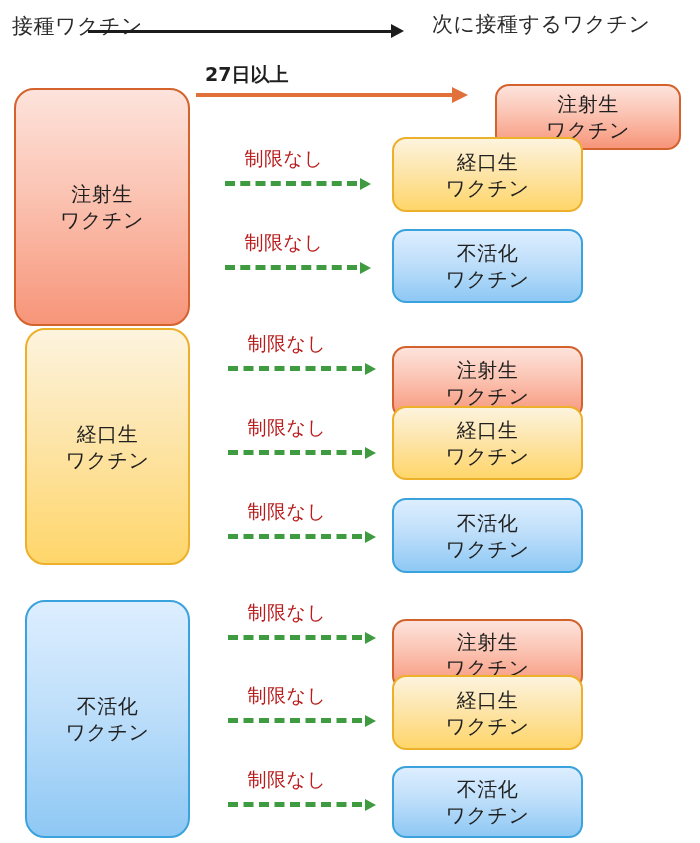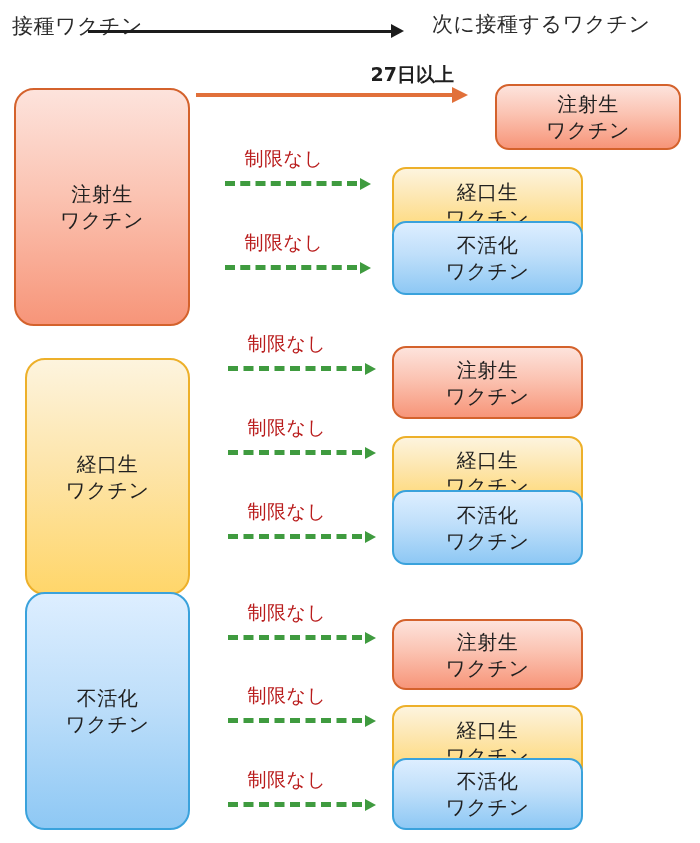--- a/index.html
+++ b/index.html
@@ -63,24 +63,24 @@
     position: absolute;
     left: 452px;
     top: 87px;
     width: 0; height: 0;
     border-top: 8px solid transparent;
     border-bottom: 8px solid transparent;
     border-left: 16px solid #e1703a;
   }
   .arrow-caption-27 {
     position: absolute;
-    left: 196px;
+    left: 205px;
     top: 62px;
     width: 258px;
-    text-align: right;
+    text-align: left;
     font-size: 19px;
     font-weight: bold;
     color: #1f1f1f;
     white-space: nowrap;
   }
 
   
   .vbox {
     position: absolute;
     box-sizing: border-box;
@@ -98,25 +98,25 @@
   .vbox .ln { display: block; white-space: nowrap; }
 
   .vbox.orange {
     background: linear-gradient(to bottom, #fde3dc 0%, #fbc3b2 45%, #f79579 100%);
     border: 2px solid #d4622c;
     margin-top: 24px;
   }
   .vbox.yellow {
     background: linear-gradient(to bottom, #fdf4de 0%, #fde5ab 45%, #ffd66a 100%);
     border: 2px solid #edb02a;
-    margin-top: 30px;
   }
   .vbox.blue {
     background: linear-gradient(to bottom, #ddeeff 0%, #bfdffa 45%, #8ec8f4 100%);
     border: 2px solid #3aa2dc;
+    margin-top: 8px;
   }
   .vbox.tall { border-radius: 20px; }
 
   
   .gconn {
     position: absolute;
     height: 40px;
   }
   .gconn .dash {
     position: absolute;

